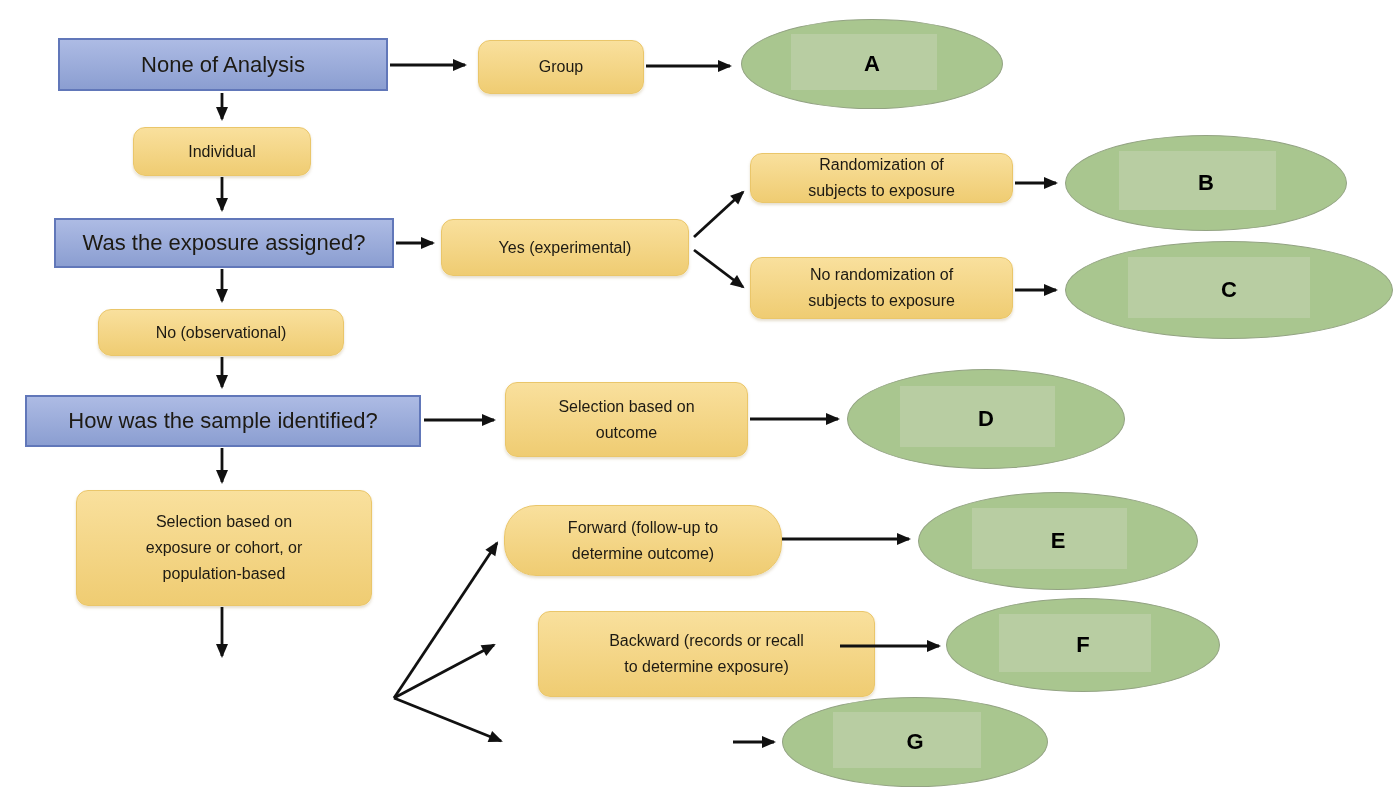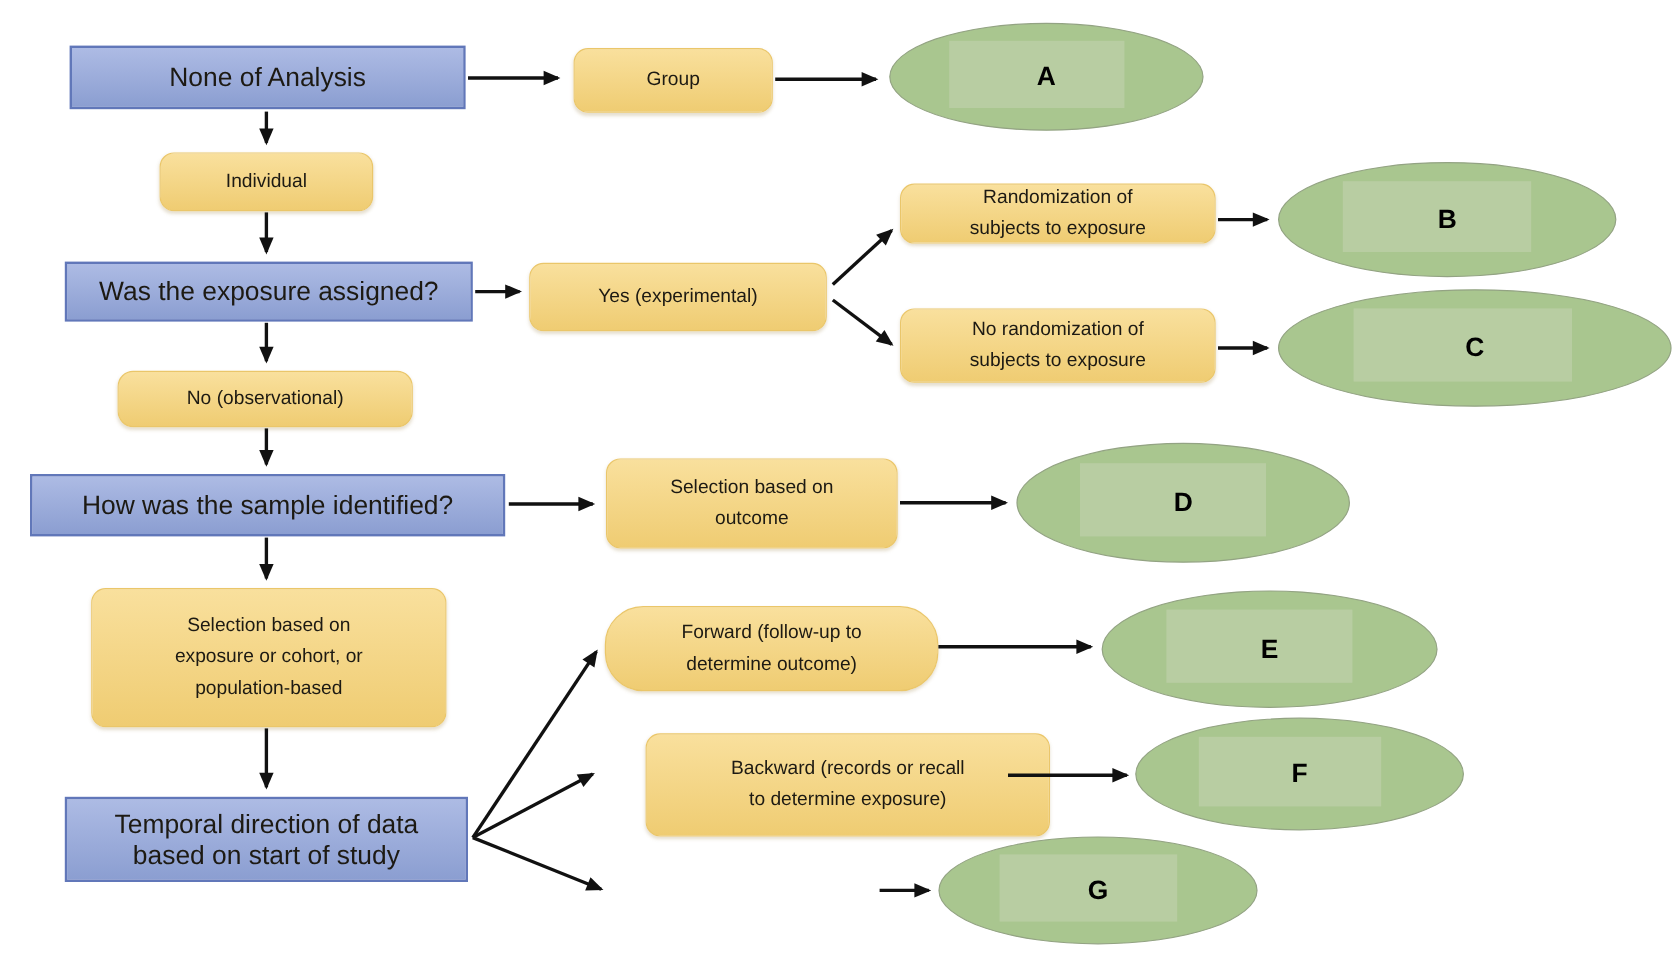--- a/index.html
+++ b/index.html
@@ -26,24 +26,20 @@
 <div id="canvas">
 
   <div class="node decision" style="left:58px;top:38px;width:330px;height:53px;">
     <span class="label">None of Analysis</span>
   </div>
   <div class="node decision" style="left:25px;top:395px;width:396px;height:52px;">
     <span class="label">How was the sample identified?</span>
   </div>
   <div class="node decision" style="left:54px;top:218px;width:340px;height:50px;">
     <span class="label">Was the exposure assigned?</span>
-  </div>
-  <div class="node decision" style="left:54px;top:664px;width:336px;height:71px;">
-    <span class="label">Temporal direction of data
-based on start of study</span>
   </div>
 
   <div class="node option" style="left:478px;top:40px;width:166px;height:54px;">
     <span class="label">Group</span>
   </div>
   <div class="node option" style="left:133px;top:127px;width:178px;height:49px;">
     <span class="label">Individual</span>
   </div>
   <div class="node option" style="left:441px;top:219px;width:248px;height:57px;">
     <span class="label">Yes (experimental)</span>

